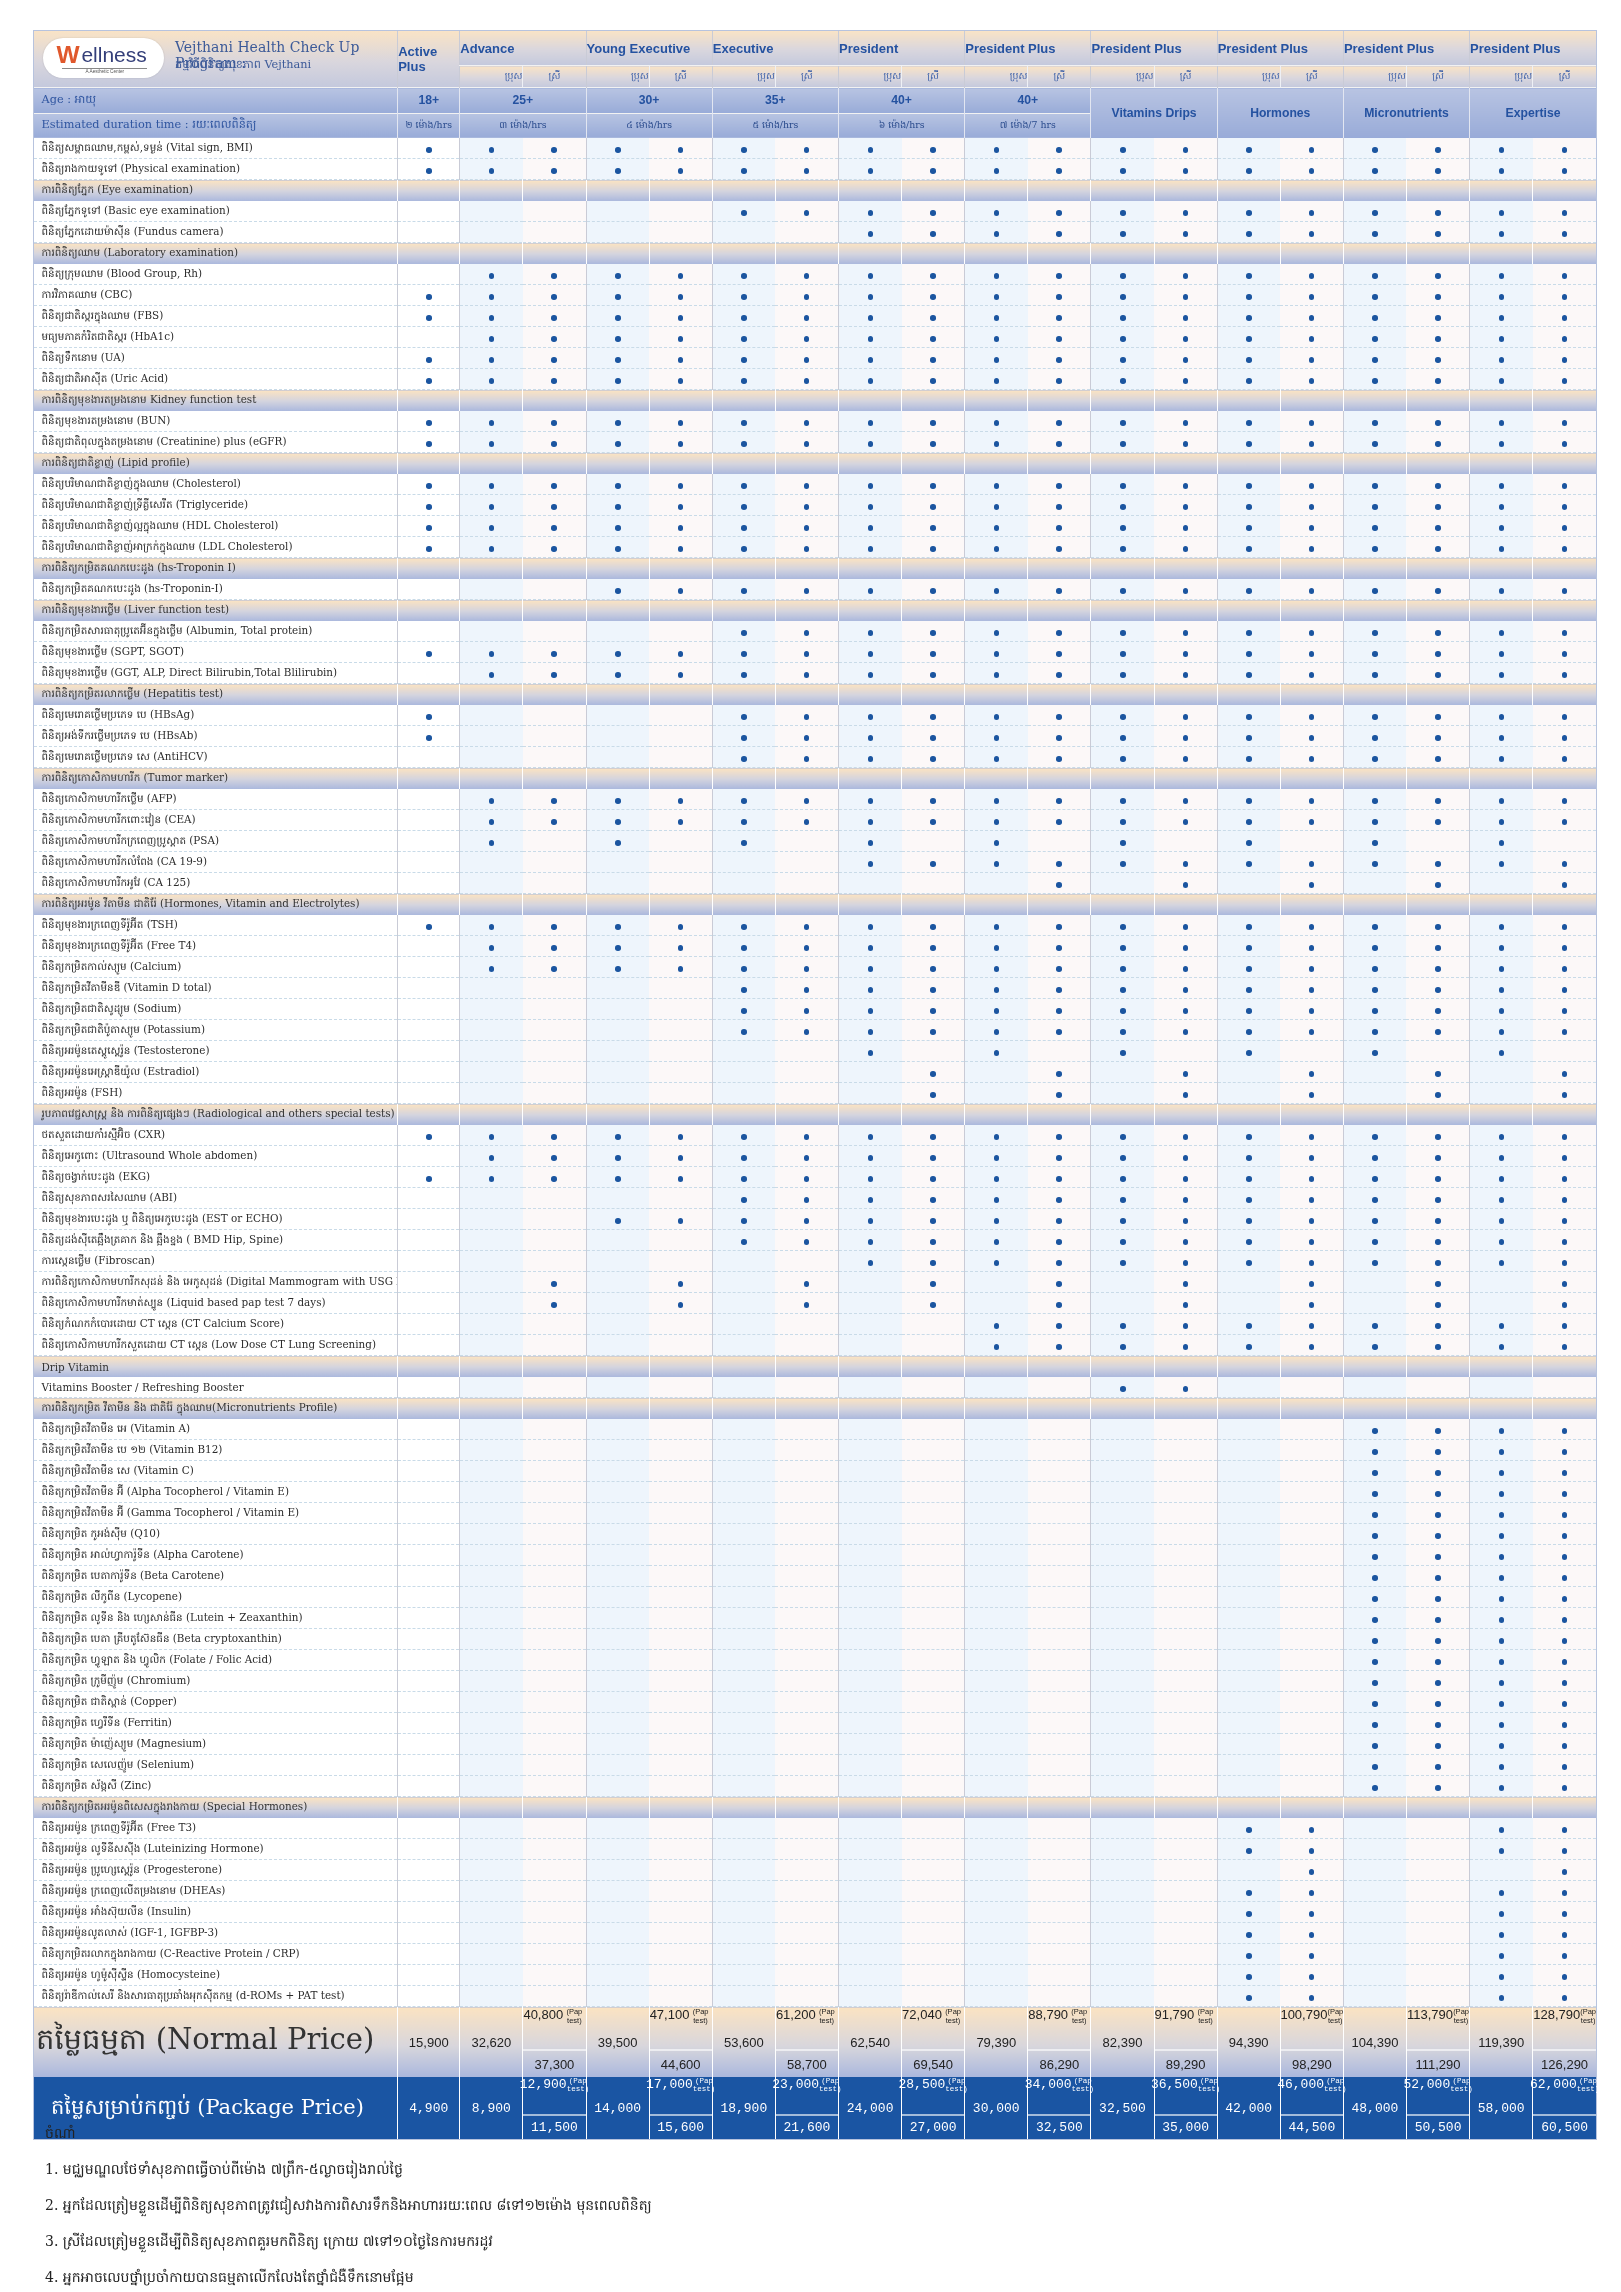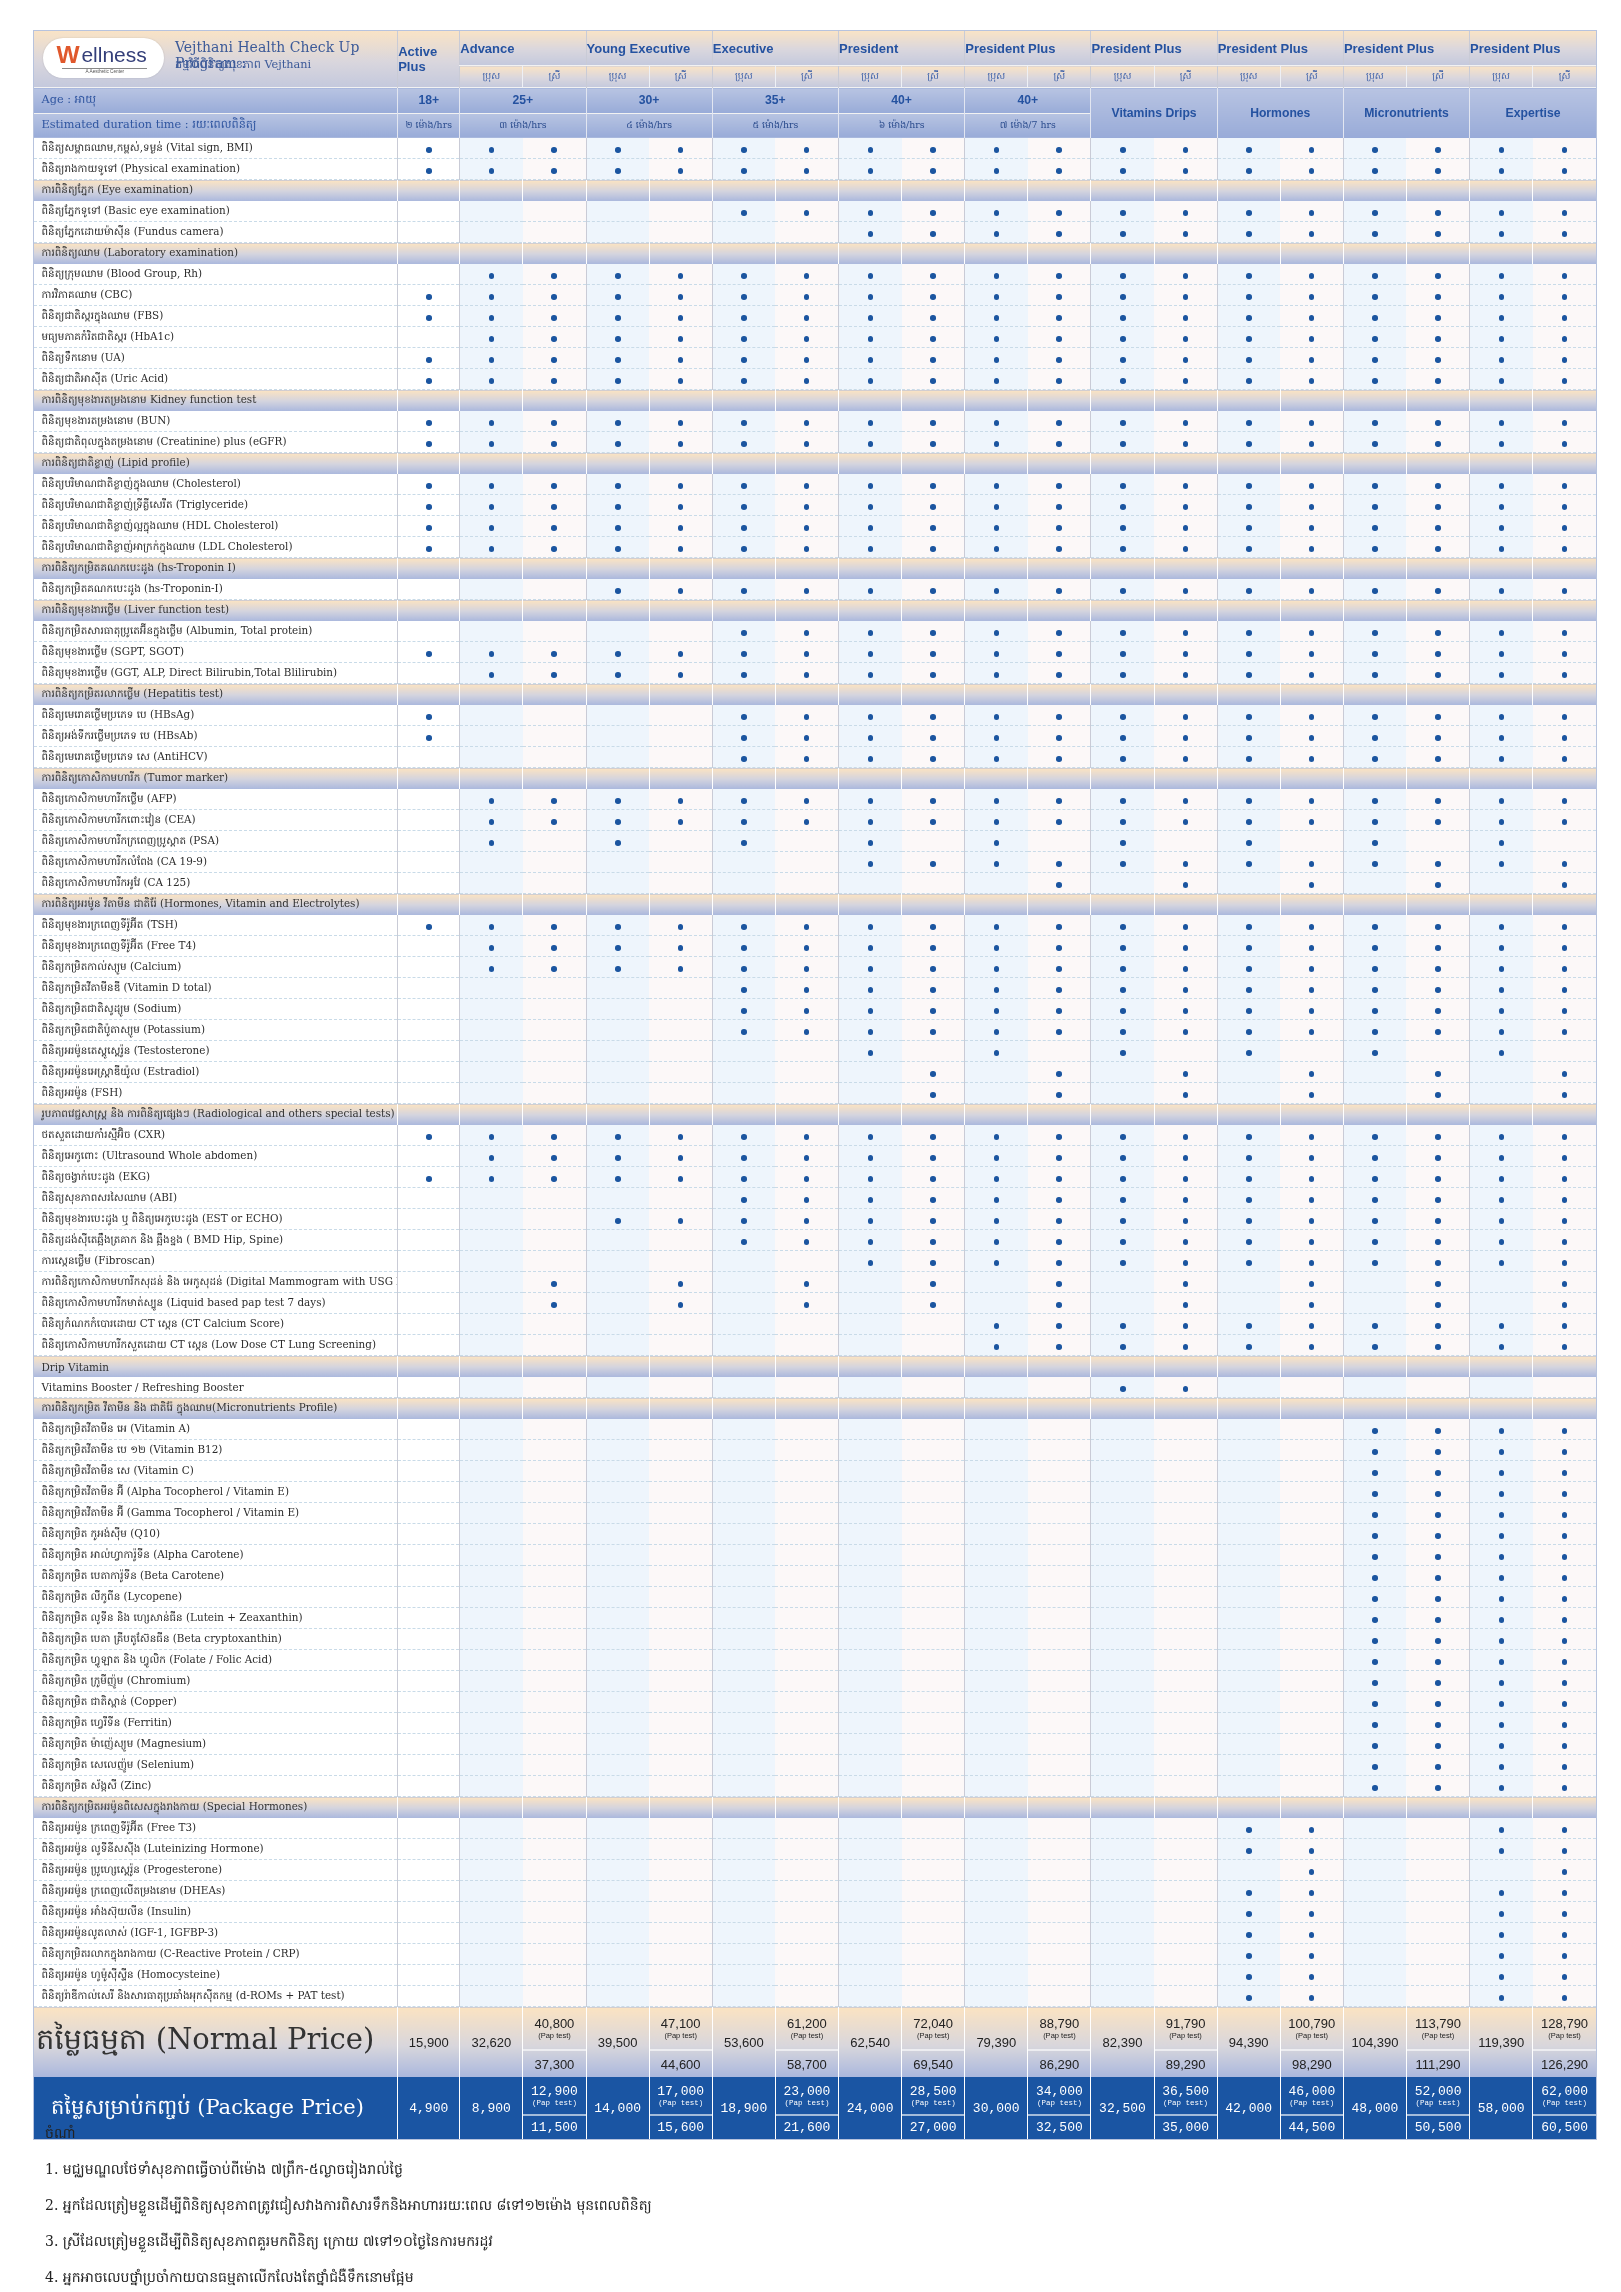--- a/index.html
+++ b/index.html
@@ -6,21 +6,21 @@
   body{width:1621px;height:2293px;position:relative;font-family:"DejaVu Serif",serif;color:#2b2b2b;overflow:hidden;}
   #sheet{position:absolute;left:33px;top:30px;width:1564px;border:0.9px solid #b7c3de;box-sizing:border-box;}
   table{border-collapse:collapse;table-layout:fixed;width:100%;}
   td,th{padding:0;margin:0;}
   col.lbl{width:363px;} col.ap{width:62px;} col.sub{width:63px;}
   .hdr-title td{height:43px;}
   .hdrgrad{background:linear-gradient(180deg,#f9e3c6 0%,#d9d6dd 55%,#c4c9dd 100%);}
   .pkgname{font-family:"Liberation Sans",sans-serif;font-weight:bold;color:#2552a0;font-size:13px;border-left:1.9px solid #c9cbd6;}
   .pkgname.top{height:34px;border-bottom:1.9px solid #f2f2f2;}
   .gender{font-size:9.4px;color:#3b5fa8;text-align:center;height:21px;border-left:1.9px solid #eef0f5;}
-  .gender.first{border-left:1.9px solid #c9cbd6;}
+  .gender.first{border-left:1.9px solid #c9cbd6;text-align:right;}
   .titlecell{position:relative;}
   .logo{position:absolute;left:9.4px;top:6.6px;width:121px;height:40px;border-radius:21px;background:#fff;box-shadow:0 0 1.9px rgba(0,0,0,.15);}
   .logo .w{position:absolute;left:13px;top:3.8px;font-family:"Liberation Sans",sans-serif;font-size:24.5px;font-weight:bold;color:#e0582c;}
   .logo .rest{position:absolute;left:38px;top:5.6px;font-family:"Liberation Sans",sans-serif;font-size:21px;color:#333e79;}
   .logo .tag{position:absolute;left:19px;top:30px;width:85px;font-size:4.7px;text-align:center;color:#555;border-top:0.9px solid #888;font-family:"Liberation Sans",sans-serif;}
   .title-en{position:absolute;left:141px;top:7.5px;font-size:14px;color:#3c5a98;}
   .title-km{position:absolute;left:141px;top:26px;font-size:11.3px;color:#3c5a98;}
   .bluehdr{background:linear-gradient(180deg,#b8c4e2 0%,#98abd8 100%);}
   .agerow td{height:24.5px;border-top:1.9px solid #f2f2f2;}
   .durrow td{height:24.5px;border-top:1.9px solid #f2f2f2;}
@@ -36,21 +36,21 @@
   tr.item td.c.ap{background:#fff;border-left:1.9px solid #c9cbd6;}
   tr.item td.c.m{border-left:1.9px solid #c9cbd6;}
   .dot{display:inline-block;width:5.6px;height:5.6px;border-radius:50%;background:#1b55a0;}
   tr.sec td{height:21px;background:linear-gradient(180deg,#fbe3c2 0%,#d4d4de 50%,#a9b7dd 100%);border-left:1.9px solid #fff;}
   tr.sec td.lbl{font-size:10.4px;padding-left:7.5px;color:#333;border-left:none;white-space:nowrap;}
   tr.normal td{height:70px;background:linear-gradient(180deg,#fbe3c2 0%,#d8d6dc 55%,#a9b7dd 100%);border-left:1.9px solid #fff;font-family:"Liberation Sans",sans-serif;color:#222;text-align:center;font-size:13px;}
   tr.normal td.lbl{font-family:"DejaVu Serif",serif;font-size:29px;text-align:left;padding-left:2px;color:#333;border-left:none;}
   tr.pkg td{height:62px;background:#1a55a3;border-left:1.9px solid #fff;font-family:Liberation Mono, monospace;color:#fff;text-align:center;font-size:13px;}
   tr.pkg td.lbl{font-family:"DejaVu Serif",serif;font-size:21px;text-align:left;padding-left:17px;border-left:none;}
   .split{display:flex;flex-direction:column;height:100%;}
-  .split .a{flex:0 0 60%;display:flex;flex-direction:column;justify-content:center;border-bottom:2.8px solid rgba(255,255,255,.6);}
+  .split .a{flex:0 0 60%;display:flex;flex-direction:row;justify-content:center;border-bottom:2.8px solid rgba(255,255,255,.6);}
   .split .b{flex:1;display:flex;align-items:center;justify-content:center;}
   .split .pap{font-size:7.5px;}
   .notes{position:absolute;left:45px;top:2107px;font-size:14px;color:#222;line-height:20px;font-family:"DejaVu Serif",serif;}
   .notes .nt{margin-bottom:1.9px;margin-top:16px;}
 </style>
 </head>
 <body>
 
 <div id="sheet">
   <table id="tbl">

